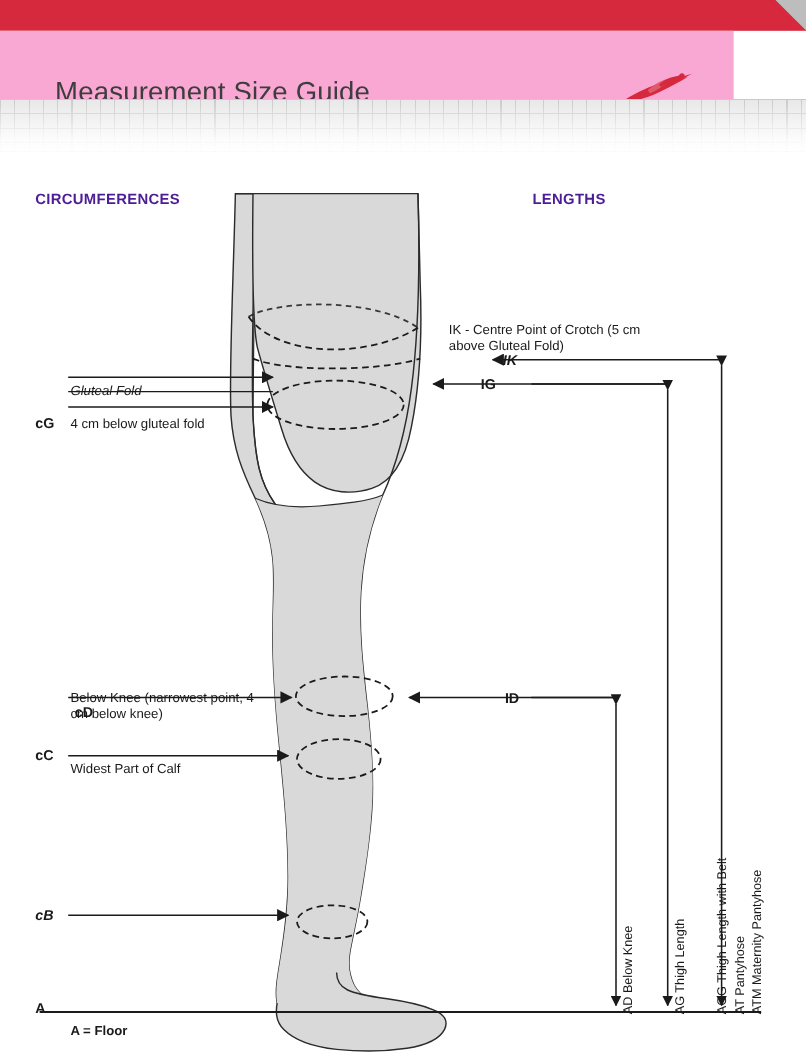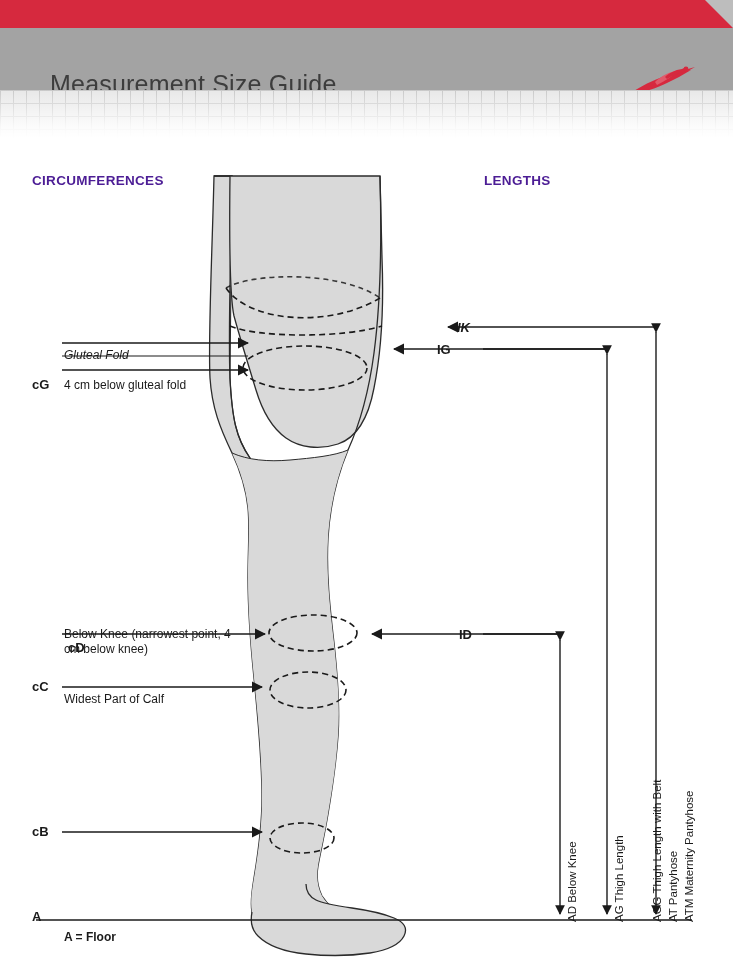--- a/index.html
+++ b/index.html
@@ -26,23 +26,23 @@
   .header-bar .corner {
     position: absolute;
     right: 0; top: 0;
     width: 0; height: 0;
     border-top: 28px solid #bdbdbd;
     border-left: 28px solid transparent;
   }
   .title-zone {
     position: absolute;
     top: 28px; left: 0;
-    width: 733px;
+    width: 667px;
     height: 62px;
-    background: #a3a3a3;
+    background: #f9a8d4;
     border-bottom: none;
   }
   .page-title {
     position: absolute;
     left: 50px;
     top: 42px;
     font-size: 25px;
     color: #3d3d3d;
     font-family: "Liberation Sans", sans-serif;
     letter-spacing: 0.2px;
@@ -247,25 +247,26 @@
   <div class="lbl bold" style="left:32px; top:239px;">cG</div>
   <div class="lbl" style="left:64px; top:210px;font-style:italic;">Gluteal Fold</div>
   <div class="lbl" style="left:64px; top:240px;">4 cm below gluteal fold</div>
 
   <div class="lbl bold" style="left:32px; top:502px;margin-left:36px;">cD</div>
   <div class="lbl" style="left:64px; top:489px; width:180px;">Below Knee (narrowest point, 4 cm below knee)</div>
 
   <div class="lbl bold" style="left:32px; top:541px;">cC</div>
   <div class="lbl" style="left:64px; top:554px; width:185px;">Widest Part of Calf</div>
 
-  <div class="lbl bold" style="left:32px; top:686px;">cB</div>
+  <div class="lbl bold" style="left:32px; top:686px;font-style:italic;">cB</div>
 
   <div class="lbl bold" style="left:32px; top:771px;">A</div>
   <div class="lbl" style="left:64px; top:792px;font-weight:bold;">A = Floor</div>
 
+  <div class="lbl" style="left:408px; top:155px; width:200px; line-height:14px;">IK - Centre Point of Crotch (5 cm above Gluteal Fold)</div>
   <div class="lbl bold" style="left:457px; top:182px;font-style:italic;">IK</div>
   <div class="lbl bold" style="left:437px; top:204px;">IG</div>
   <div class="lbl bold" style="left:459px; top:489px;">ID</div>
 
   <div class="vert" style="left:578px; top:772px;">AD Below Knee</div>
   <div class="vert" style="left:625px; top:772px;">AG Thigh Length</div>
   <div class="vert" style="left:663px; top:772px;">AGG Thigh Length with Belt</div>
   <div class="vert" style="left:679px; top:772px;">AT Pantyhose</div>
   <div class="vert" style="left:695px; top:772px;">ATM Maternity Pantyhose</div>
 

